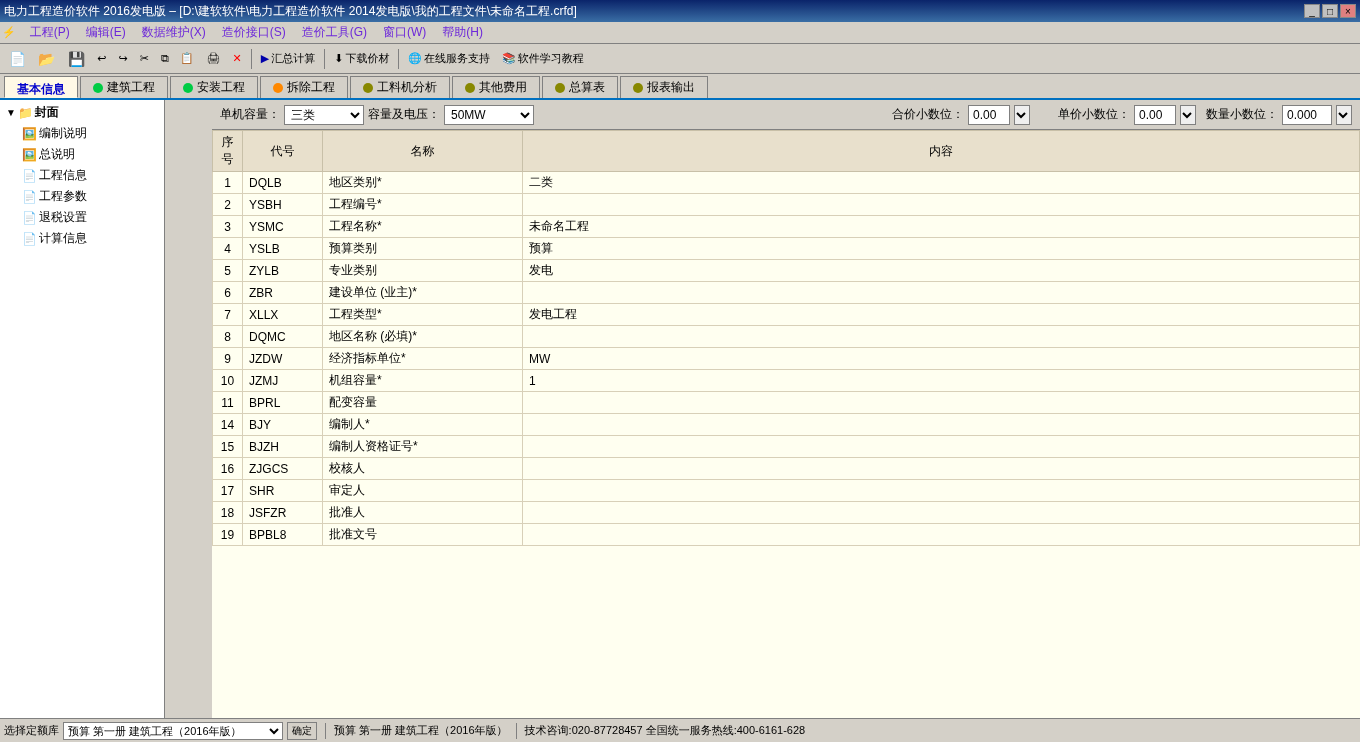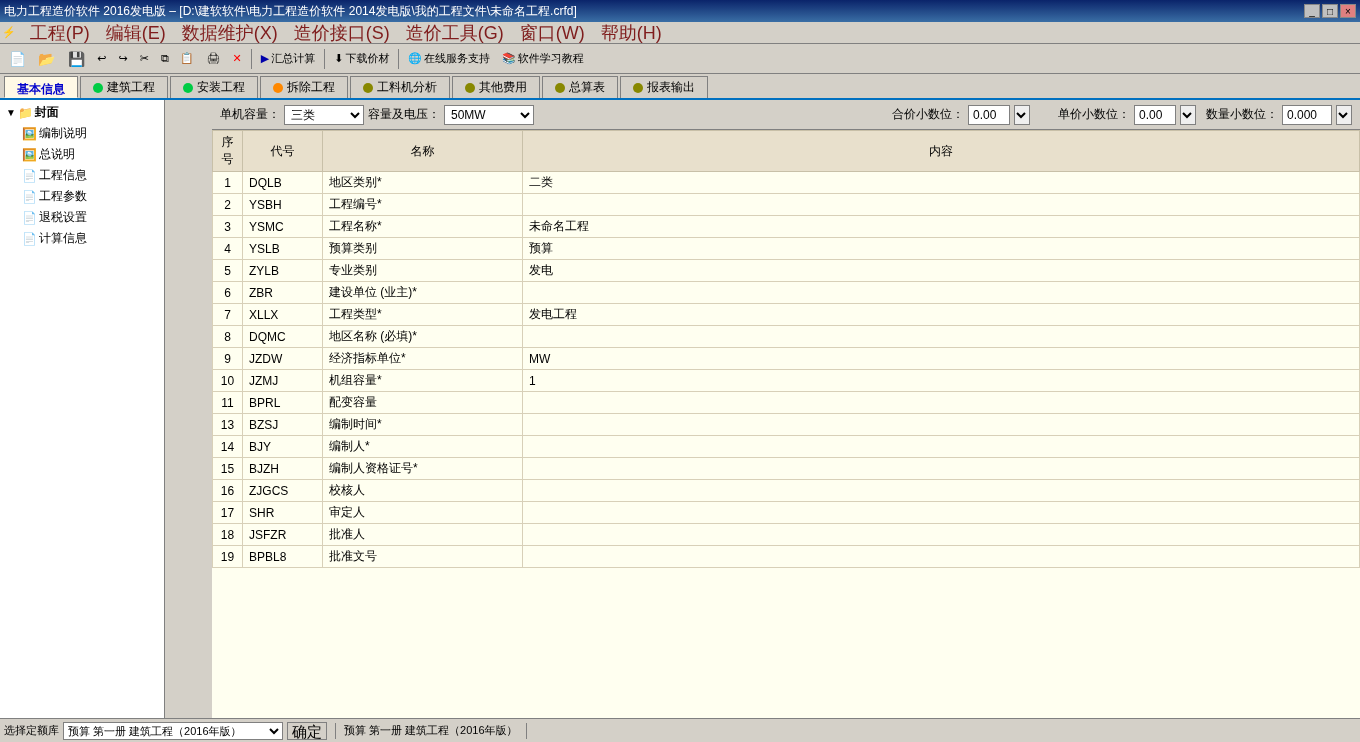--- a/index.html
+++ b/index.html
@@ -6,21 +6,21 @@
     body { font-family: 'SimSun', '宋体', sans-serif; font-size: 12px; background: #d4d0c8; width: 1360px; height: 742px; overflow: hidden; }
     
     
     #titlebar { background: linear-gradient(to bottom, #0a246a, #3a6ea5); color: white; height: 22px; display: flex; align-items: center; justify-content: space-between; padding: 0 4px; font-size: 12px; }
     #titlebar .title { display: flex; align-items: center; gap: 4px; }
     #titlebar .controls { display: flex; gap: 2px; }
     #titlebar .controls span { width: 16px; height: 14px; background: #c0c0c0; border: 1px solid #888; display: inline-flex; align-items: center; justify-content: center; font-size: 10px; cursor: pointer; color: black; }
 
     
     #menubar { background: #d4d0c8; height: 22px; display: flex; align-items: center; padding: 0 2px; border-bottom: 1px solid #808080; }
-    #menubar .menu-item { padding: 2px 8px; font-size: 18px; cursor: pointer; color: #7f1d1d; }
+    #menubar .menu-item { padding: 2px 8px; font-size: 12px; cursor: pointer; color: #6d28d9; }
 
     
     #toolbar { background: #d4d0c8; height: 30px; display: flex; align-items: center; padding: 2px 4px; gap: 2px; border-bottom: 1px solid #808080; }
     .toolbar-btn { height: 24px; display: inline-flex; align-items: center; gap: 2px; padding: 0 4px; font-size: 11px; background: #d4d0c8; border: 1px solid transparent; cursor: pointer; }
     .toolbar-separator { width: 1px; height: 20px; background: #808080; margin: 0 2px; }
 
     
     #tabbar { background: #d4d0c8; height: 26px; display: flex; align-items: flex-end; padding: 0 4px; border-bottom: 2px solid #0070c0; }
     .tab { height: 22px; padding: 0 12px; display: flex; align-items: center; gap: 4px; font-size: 12px; cursor: pointer; border: 1px solid #808080; border-bottom: none; background: #d4d0c8; margin-right: 2px; }
     .tab.active { background: #fff9e6; border-bottom: 1px solid #fff9e6; font-weight: bold; color: #0000cc; flex-direction: column; }
@@ -295,26 +295,20 @@
               <td>机组容量*</td>
               <td>1</td>
             </tr>
             <tr>
               <td>11</td>
               <td>BPRL</td>
               <td>配变容量</td>
               <td></td>
             </tr>
             <tr>
-              <td>13</td>
-              <td>BZSJ</td>
-              <td>编制时间*</td>
-              <td></td>
-            </tr>
-            <tr>
               <td>14</td>
               <td>BJY</td>
               <td>编制人*</td>
               <td></td>
             </tr>
             <tr>
               <td>15</td>
               <td>BJZH</td>
               <td>编制人资格证号*</td>
               <td></td>
@@ -347,17 +341,18 @@
       </table>
     </div>
   </div>
 </div>
 
 <div id="statusbar">
   <span class="status-text">选择定额库</span>
   <select class="status-select" style="width:220px;">
     <option>预算 第一册 建筑工程（2016年版）</option>
   </select>
-  <button style="height:18px;font-size:15px;background:#d4d0c8;border:1px solid #808080;cursor:pointer;padding:0 4px;">确定</button>
+  <button style="height:18px;font-size:10px;background:#d4d0c8;border:1px solid #808080;cursor:pointer;padding:0 4px;">确定</button>
   <div class="status-separator"></div>
   <span class="status-text">预算 第一册 建筑工程（2016年版）</span>
   <div class="status-separator"></div>
+  <span class="status-text">技术咨询:020-87728457  全国统一服务热线:400-6161-628</span>
 </div>
 
 </body></html>

